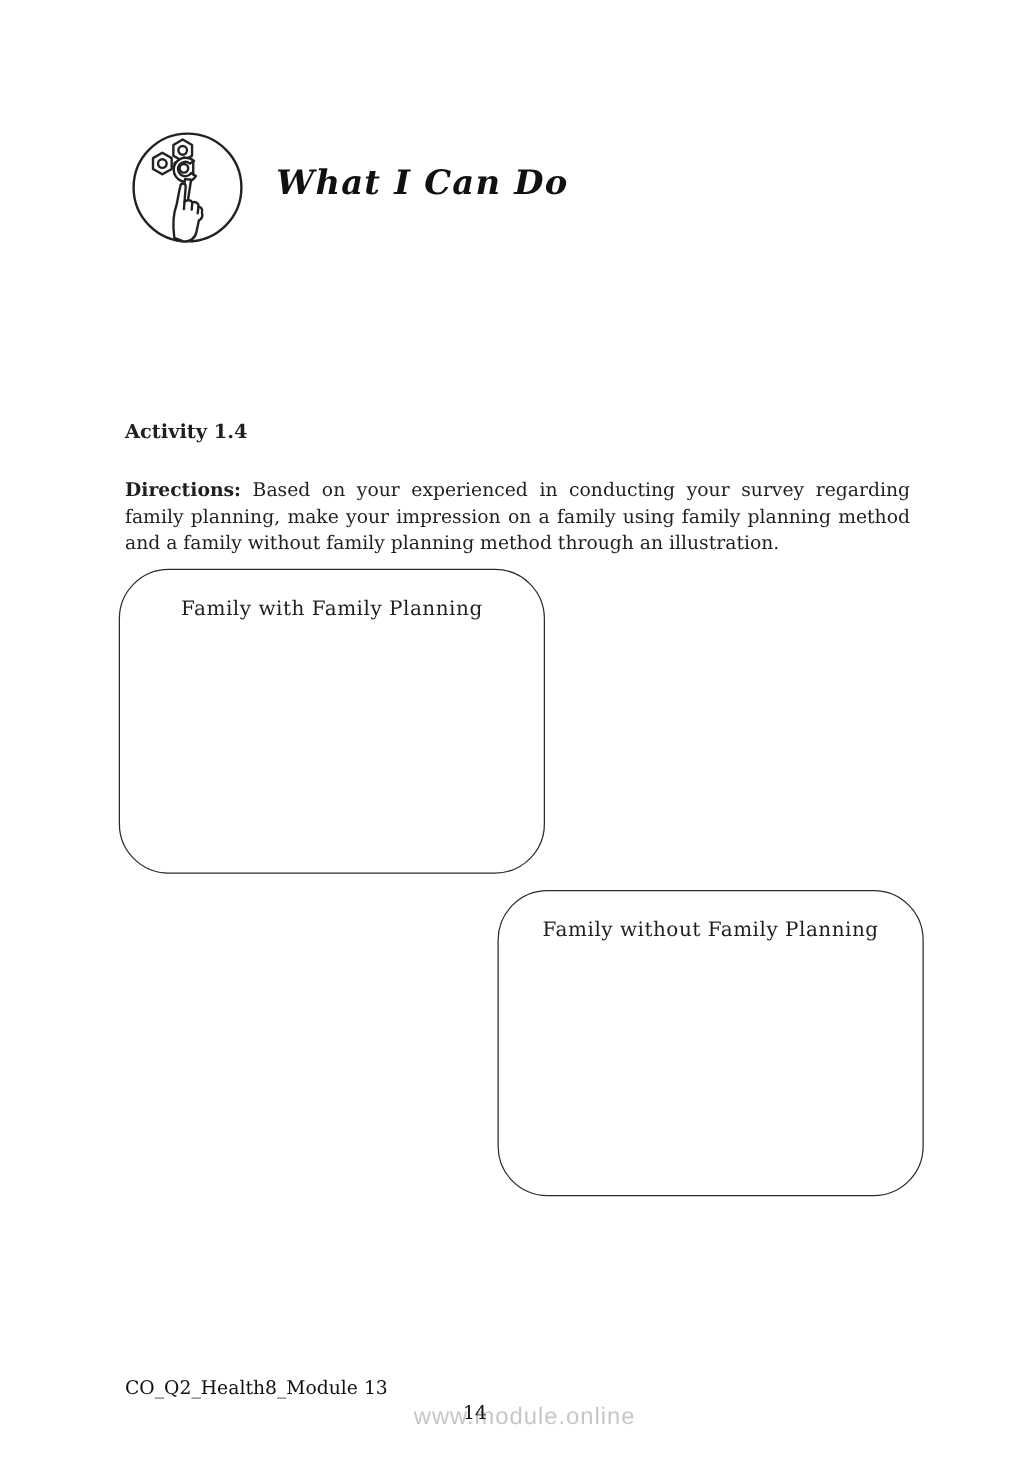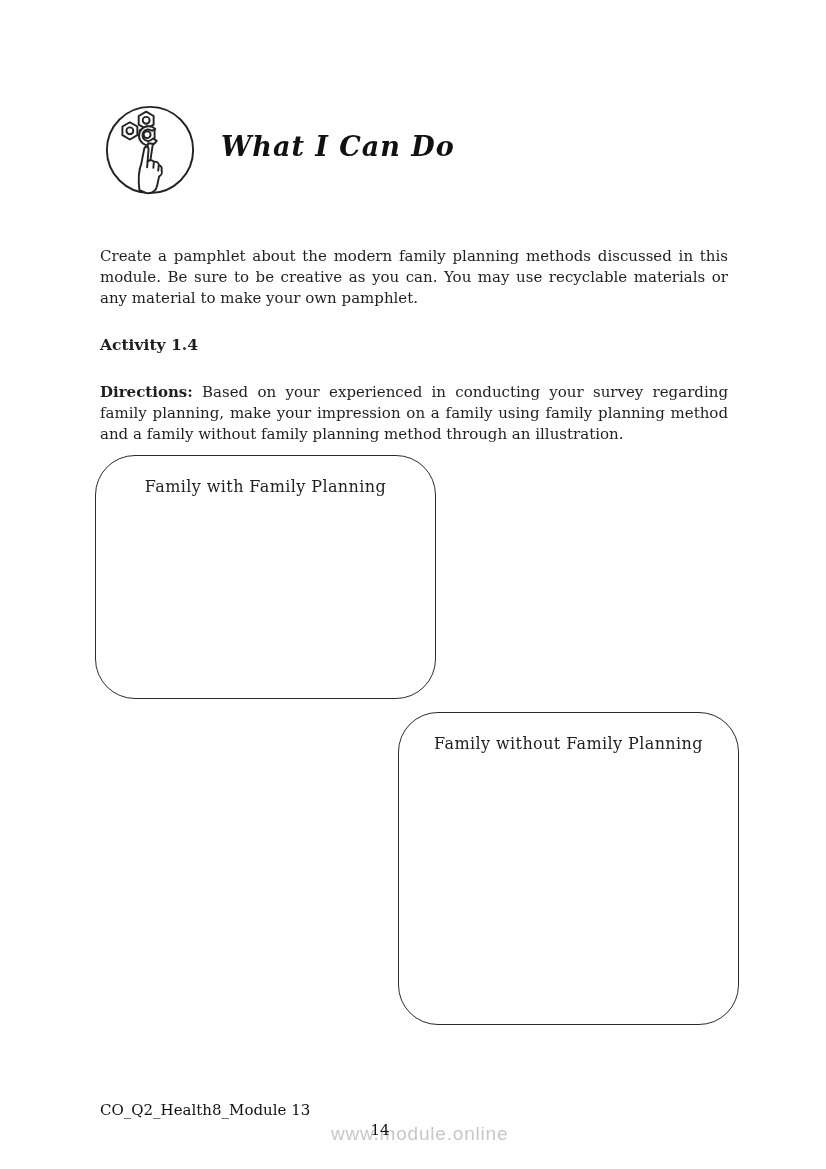--- a/index.html
+++ b/index.html
@@ -77,21 +77,21 @@
   .draw-box.with {
     left: 95px;
     top: 455px;
     width: 341px;
     height: 244px;
   }
   .draw-box.without {
     left: 398px;
     top: 712px;
     width: 341px;
-    height: 313px;
+    height: 245px;
   }
   .draw-box-label {
     display: block;
     margin-top: 21px;
     text-align: center;
     font-size: 16px;
     letter-spacing: 0.4px;
     color: #1f1f1f;
   }
   
@@ -169,21 +169,20 @@
         <path class="icon-stroke-fill" d="M46,41 L42.5,64 L47.5,64.5 L51,41.5 Z"></path>
       </g>
 
       <path class="icon-stroke-fill" d="M37,90 C35.5,79 36,70 39,62 C40,57 41,51 42,47 C42.5,43.8 46.5,44 46.5,47.2 L45.5,60 C47.5,58 51,58.2 52,60.5 C54.5,59.5 57.5,61 57.2,64 C59.5,64.2 61,66.5 60,69 C61,71.5 60,74.5 57.5,75.5 L55.5,85 C54.5,90.5 50,93.5 44.5,93 Z"></path>
       <path class="icon-stroke" d="M45.5,60 L45,66 M52,60.5 L51.5,66.5 M57.2,64 L56.5,69.5"></path>
     </svg>
   </div>
 
   <div class="page-title">What I Can Do</div>
 
-  <p class="intro-paragraph">Create a pamphlet about the modern family planning methods discussed in this module. Be sure to be creative as you can. You may use recyclable materials or any material to make your own pamphlet.</p>
 
   <div class="activity-heading">Activity 1.4</div>
 
   <p class="directions-paragraph"><span class="directions-label">Directions:</span><span> Based on your experienced in conducting your survey regarding family planning, make your impression on a family using family planning method and a family without family planning method through an illustration.</span></p>
 
   <div class="draw-box with">
     <span class="draw-box-label">Family with Family Planning</span>
   </div>
 
   <div class="draw-box without">

